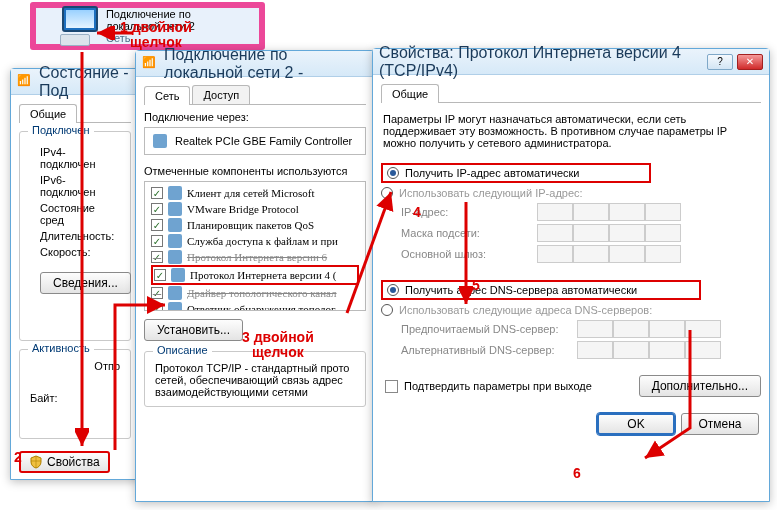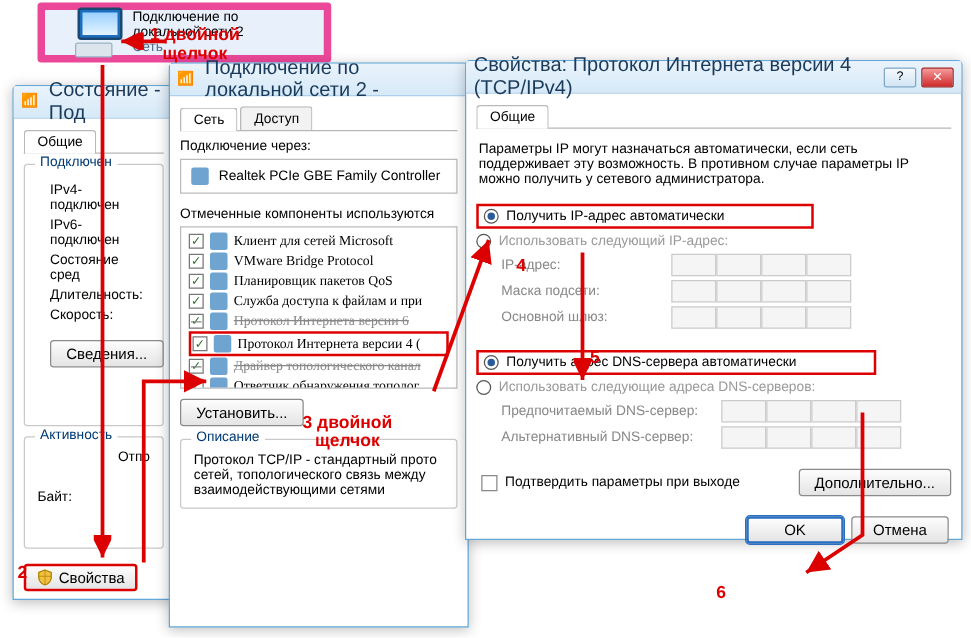--- a/index.html
+++ b/index.html
@@ -209,26 +209,26 @@
           <span class="cb checked"></span>
           <span class="mini-icon"></span>
           <span>Ответчик обнаружения тополог</span>
         </div>
     </div>
     <div class="row-flex">
       <button class="btn">Установить...</button>
     </div>
     <div class="groupbox" style="margin-top:10px;">
       <div class="legend">Описание</div>
-      <div style="font-size:11px">Протокол TCP/IP - стандартный прото сетей, топологического связь между взаимодействующими сетями</div>
+      <div style="font-size:11px">Протокол TCP/IP - стандартный прото сетей, обеспечивающий связь адрес взаимодействующими сетями</div>
     </div>
   </div>
 </div>
 
-<div class="window" style="left:372px; top:48px; width:398px; height:384px;">
+<div class="window" style="left:372px; top:48px; width:398px; height:454px;">
   <div class="titlebar">
     <span class="title">Свойства: Протокол Интернета версии 4 (TCP/IPv4)</span>
     <div class="win-btns">
       <div class="win-btn">?</div>
       <div class="win-btn close">✕</div>
     </div>
   </div>
   <div class="body">
     <div class="tabstrip">
       <div class="tab active">Общие</div>

